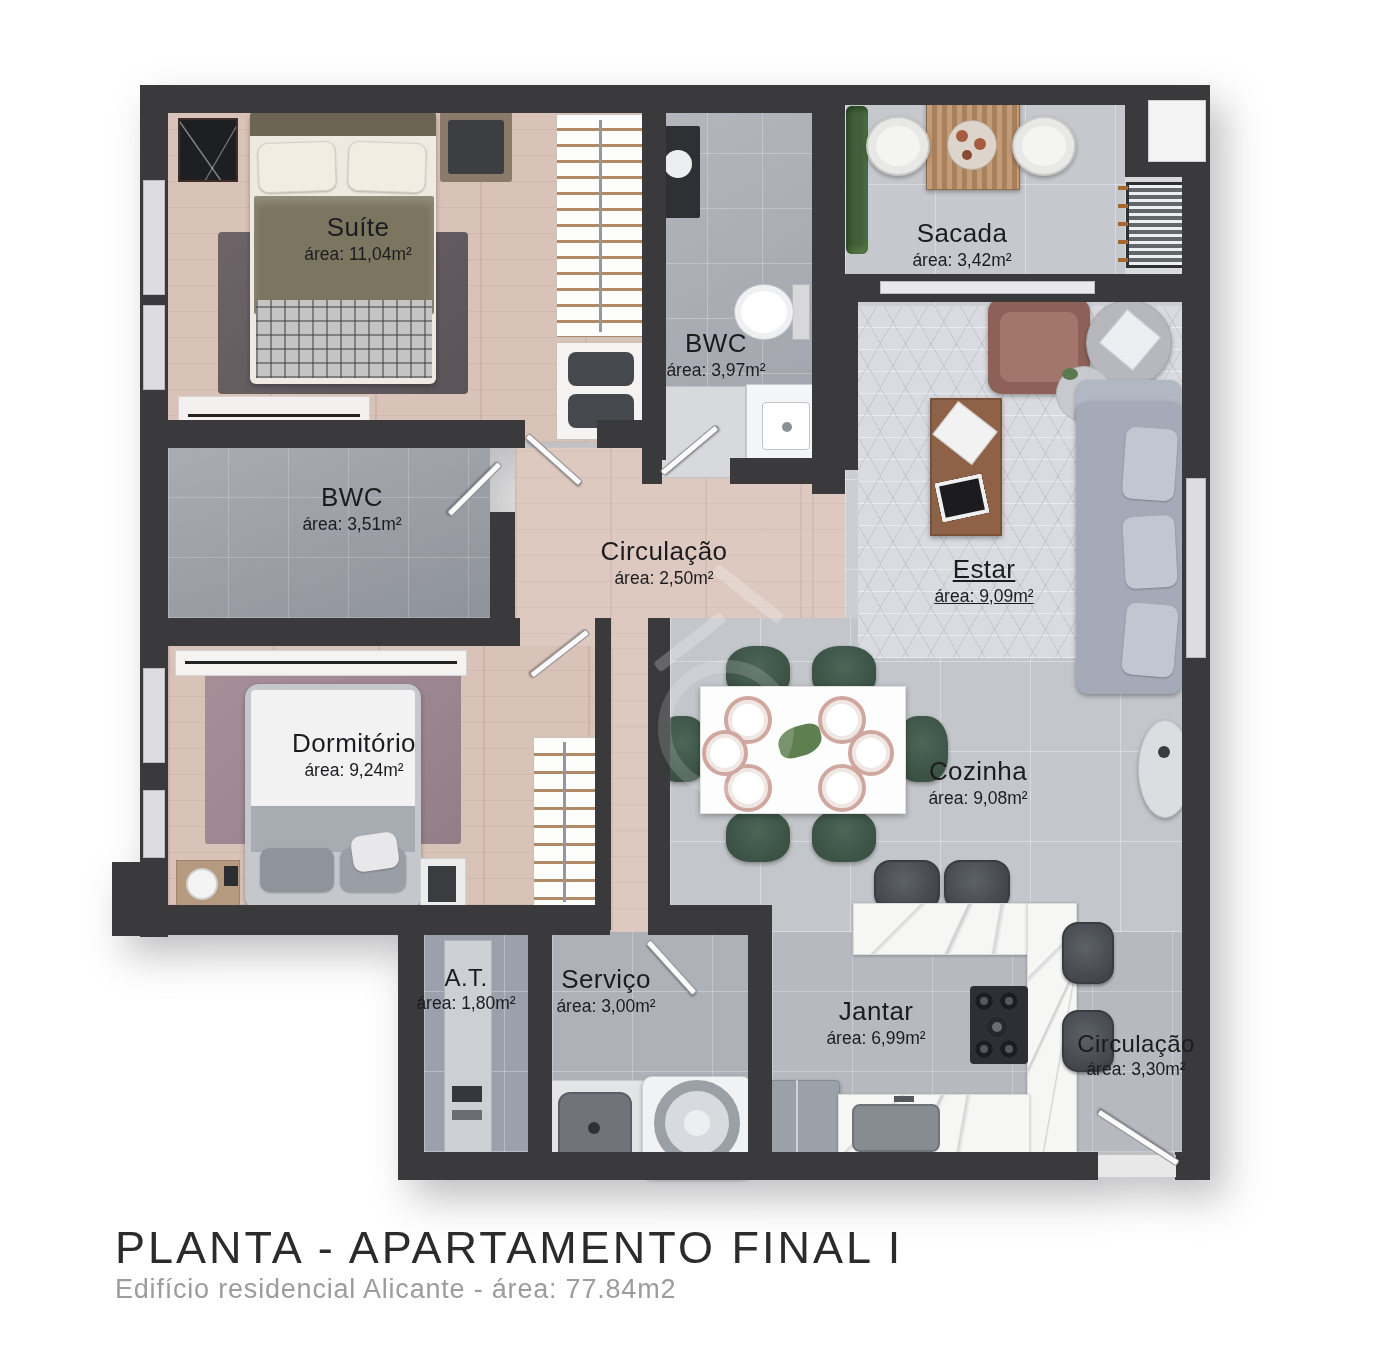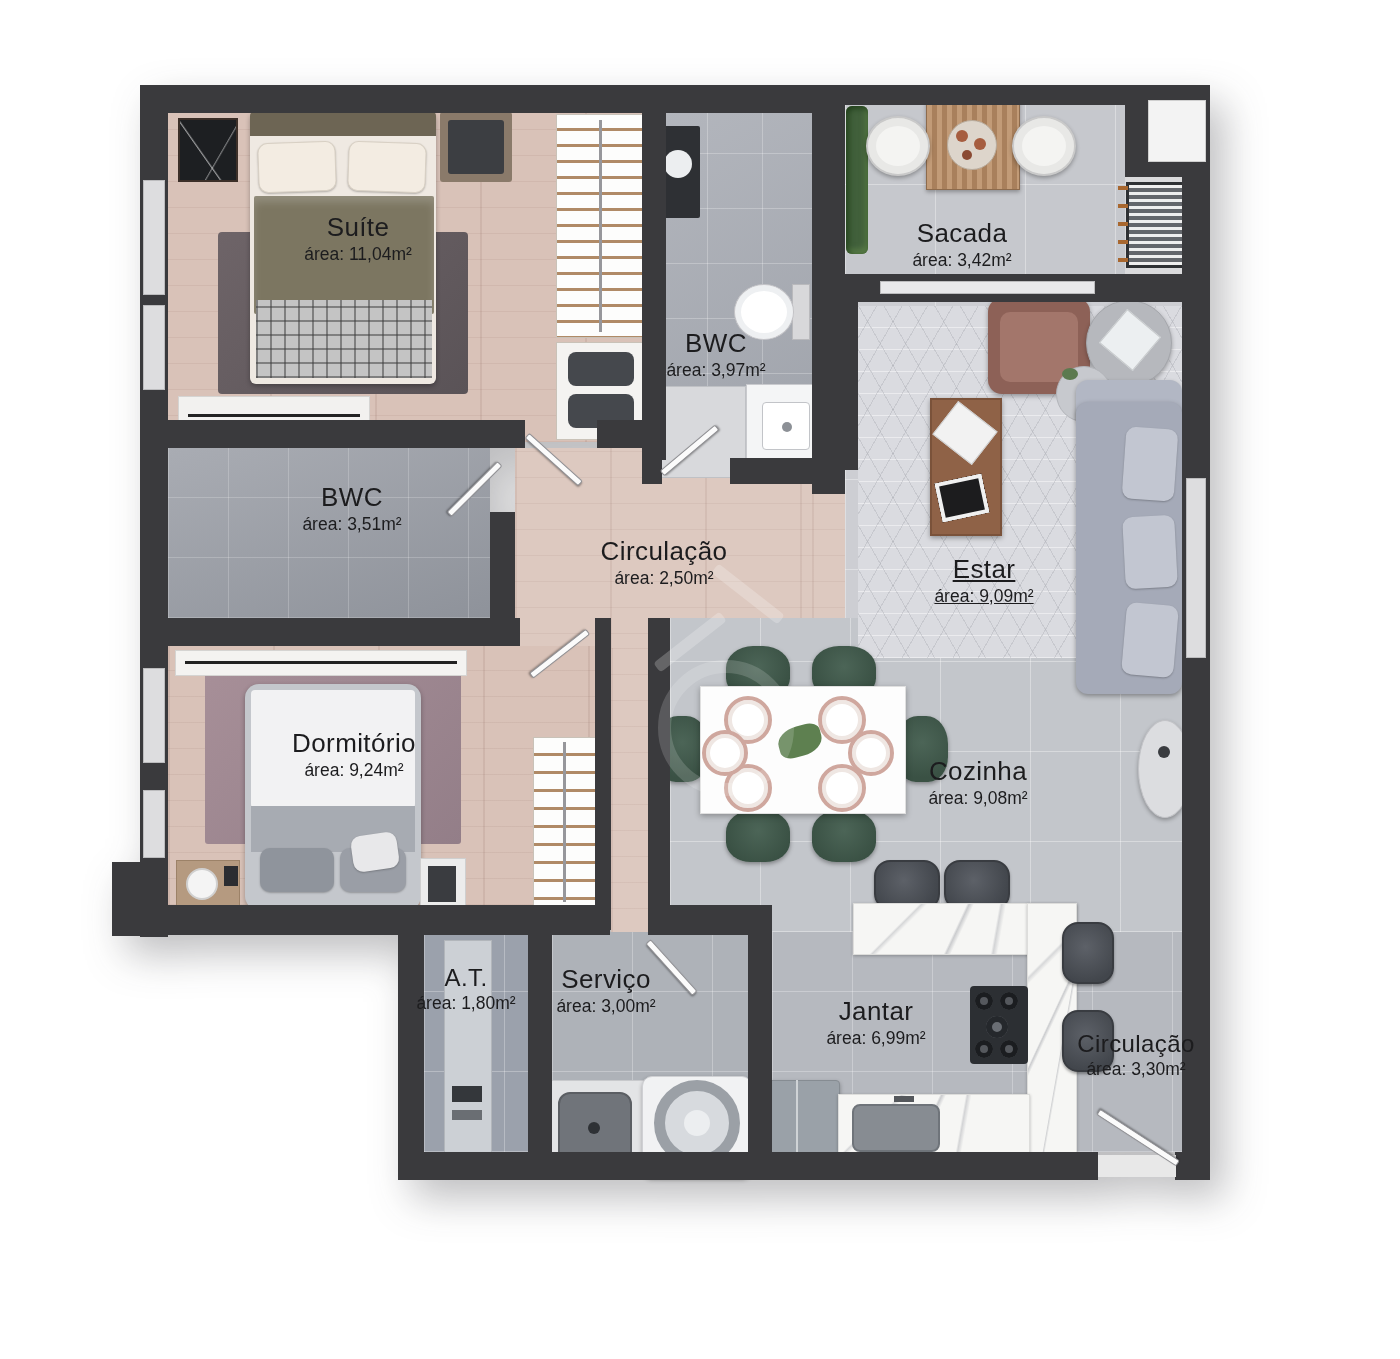--- a/index.html
+++ b/index.html
@@ -304,13 +304,15 @@
     <span class="nm">Jantar</span>
     <span class="ar">área: 6,99m²</span>
   </div>
   <div class="room-label sm" style="left:1136px;top:1030px;">
     <span class="nm">Circulação</span>
     <span class="ar">área: 3,30m²</span>
   </div>
 
  </div>
 
+ <div class="title">PLANTA - APARTAMENTO FINAL I</div>
+ <div class="subtitle">Edifício residencial Alicante - área: 77.84m2</div>
 </div>
 
 </body></html>

